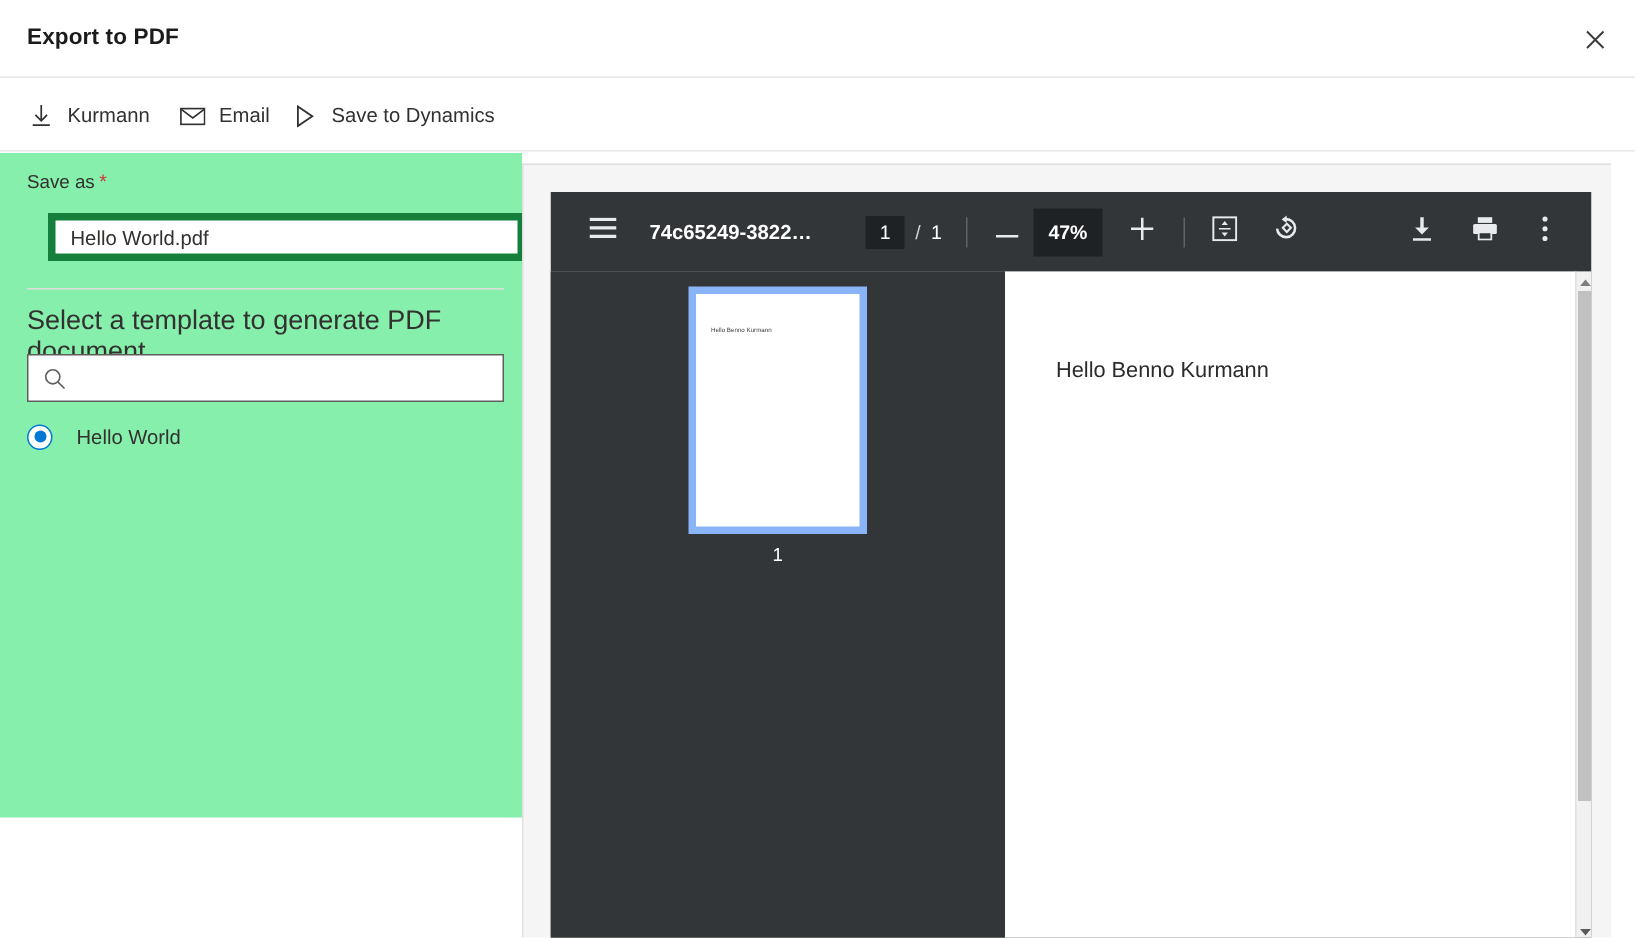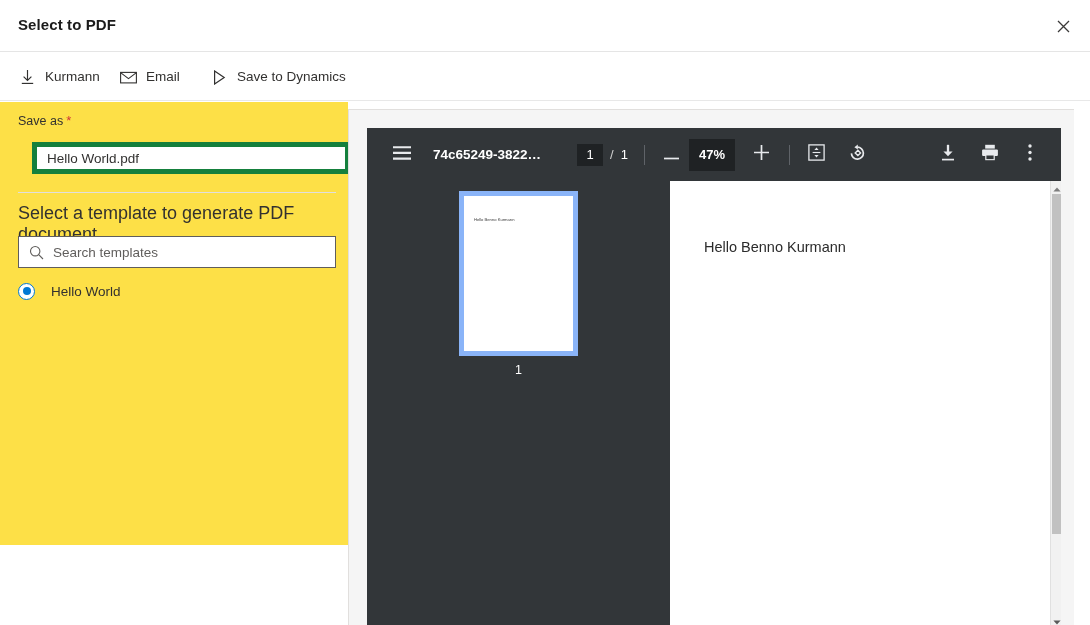--- a/index.html
+++ b/index.html
@@ -44,21 +44,21 @@
     display: flex; align-items: center; gap: 9px;
     cursor: pointer; padding: 0 4px;
     color: #323130; font-size: 13.5px;
   }
   .cmd-icon { display:flex; align-items:center; justify-content:center; width:18px; height:18px; }
   .cmd-label { line-height: 1; white-space: nowrap; }
 
   
   .left-panel {
     position: absolute; left: 0; top: 102px;
-    width: 348px; height: 443px; background: #fde047;
+    width: 348px; height: 443px; background: #86efac;
   }
   .field-label {
     position: absolute; left: 18px; top: 11px;
     font-size: 12.5px; color: #323130;
   }
   .req-star { color: #d13438; font-size: 13px; margin-left: 3px; }
 
   .text-input {
     position: absolute; left: 32px; top: 40px;
     width: 318px; height: 32px;
@@ -207,21 +207,21 @@
     position: absolute; left: 1px; top: 13px; width: 9px; height: 340px;
     background: #c1c1c1; cursor: pointer;
   }
 </style>
 </head>
 <body>
 
 <div id="app">
 
   <div class="dlg-header">
-    <div class="dlg-title">Select to PDF</div>
+    <div class="dlg-title">Export to PDF</div>
     <div class="close-btn">
       <span>
         <svg width="13" height="13" viewBox="0 0 13 13">
           <path d="M1 1 L12 12 M12 1 L1 12" stroke="#3b3a39" stroke-width="1.3" fill="none"></path>
         </svg>
       </span>
     </div>
   </div>
 
   <div class="cmdbar">
@@ -239,21 +239,21 @@
     <div class="cmd-item" style="left:115px;align-items:center;">
       <span class="cmd-icon">
         <svg width="17" height="13" viewBox="0 0 17 13">
           <rect x="0.6" y="1.4" width="15.8" height="10.5" stroke="#323130" stroke-width="1.1" fill="none"></rect>
           <path d="M0.9 1.9 L8.5 7.6 L16.1 1.9" stroke="#323130" stroke-width="1.1" fill="none"></path>
         </svg>
       </span>
       <span class="cmd-label">Email</span>
     </div>
 
-    <div class="cmd-item" style="left:206px;">
+    <div class="cmd-item" style="left:190px;">
       <span class="cmd-icon">
         <svg width="13" height="15" viewBox="0 0 13 15">
           <path d="M1.6 1 L11.2 7.5 L1.6 14 Z" stroke="#323130" stroke-width="1.2" fill="none"></path>
         </svg>
       </span>
       <span class="cmd-label">Save to Dynamics</span>
     </div>
 
   </div>
 
@@ -269,21 +269,20 @@
 
     <div class="section-label">Select a template to generate PDF document</div>
 
     <div class="search-wrap">
       <span class="search-icon-box">
         <svg width="15" height="15" viewBox="0 0 15 15">
           <circle cx="6.2" cy="6.2" r="4.7" stroke="#605e5c" stroke-width="1.1" fill="none"></circle>
           <path d="M9.7 9.7 L14 14" stroke="#605e5c" stroke-width="1.1" fill="none"></path>
         </svg>
       </span>
-      <input class="search-input" type="text" placeholder="Search templates" style="">
     </div>
 
     <div class="radio-row">
       <span class="radio-outer">
         <span class="radio-dot"></span>
       </span>
       <span class="radio-label">Hello World</span>
     </div>
 
   </div>

